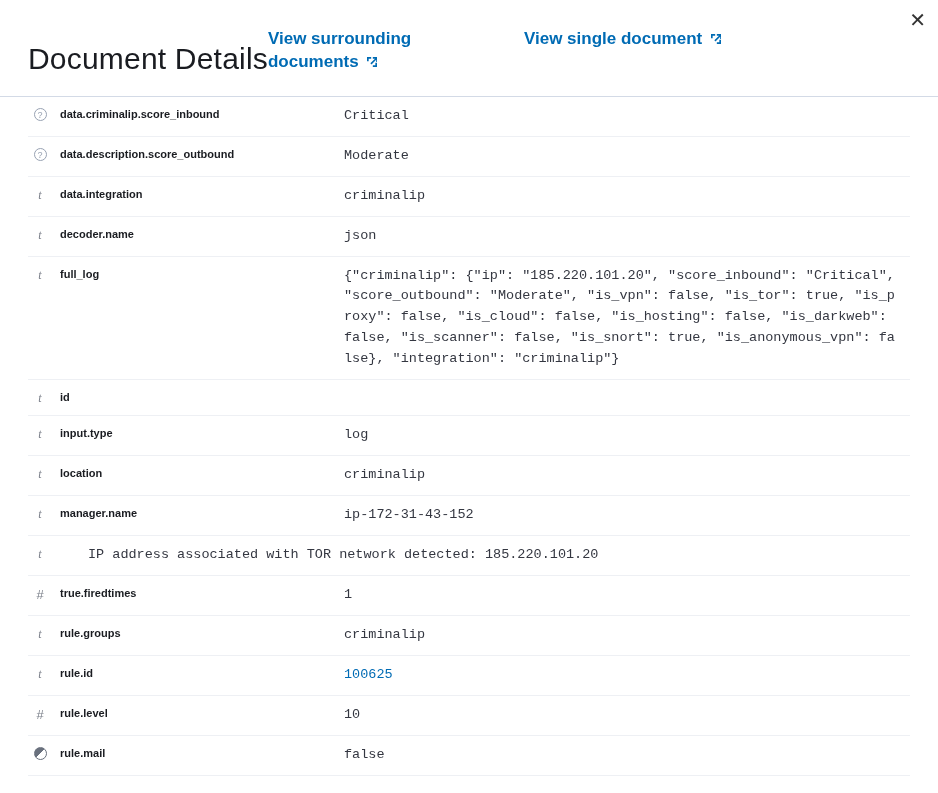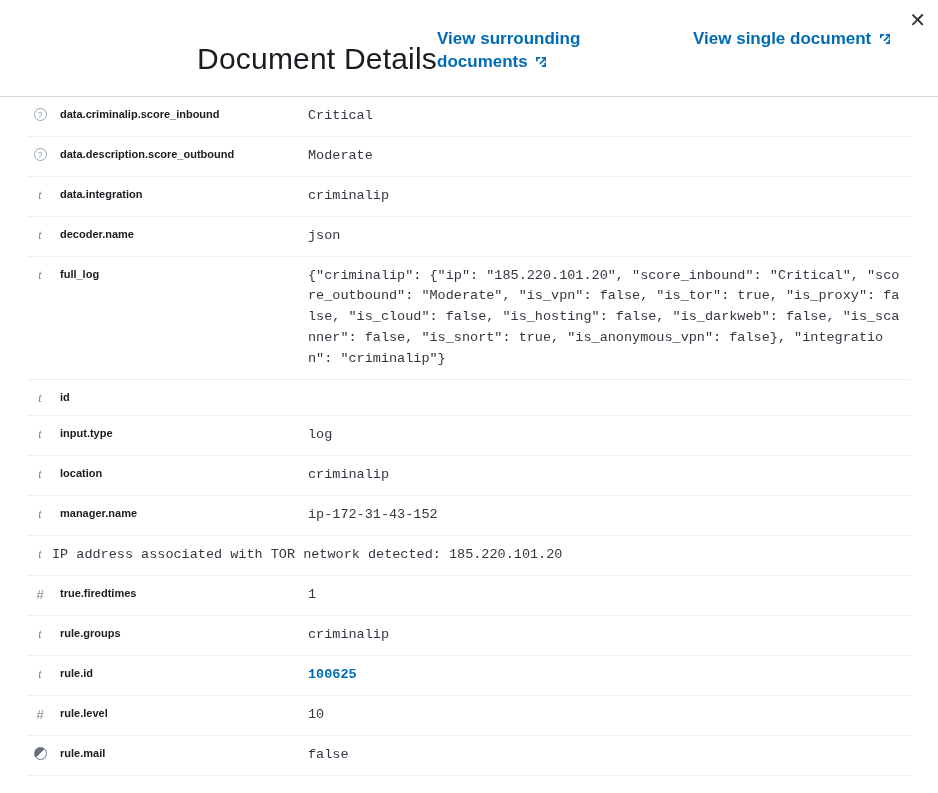--- a/index.html
+++ b/index.html
@@ -18,21 +18,21 @@
       right: 12px;
       font-size: 20px;
       font-weight: 300;
       color: #333;
       cursor: pointer;
       line-height: 1;
     }
     .header {
       display: flex;
       align-items: flex-end;
-      justify-content: flex-end;
+      justify-content: flex-start;
       padding: 28px 28px 0 28px;
       border-bottom: 1px solid #d3dae6;
       padding-bottom: 20px;
     }
     .title {
       font-size: 30px;
       font-weight: 400;
       color: #1a1c21;
       letter-spacing: 0.2px;
     }
@@ -115,24 +115,25 @@
       line-height: 1.55;
     }
     .val-col {
       flex: 1;
       font-family: "SFMono-Regular", Consolas, "Liberation Mono", Menlo, monospace;
       font-size: 13.5px;
       color: #343741;
       word-break: break-all;
       line-height: 1.55;
       padding-right: 8px;
+      margin-left: 36px;
     }
     .val-col.link {
       color: #006bb4;
-      font-weight: 700;
+      font-weight: 400;
       cursor: pointer;
     }
   </style>
 </head>
 <body>
 
 <span class="close-x">✕</span>
 
 <div class="header">
   <h1 class="title">Document Details</h1>

